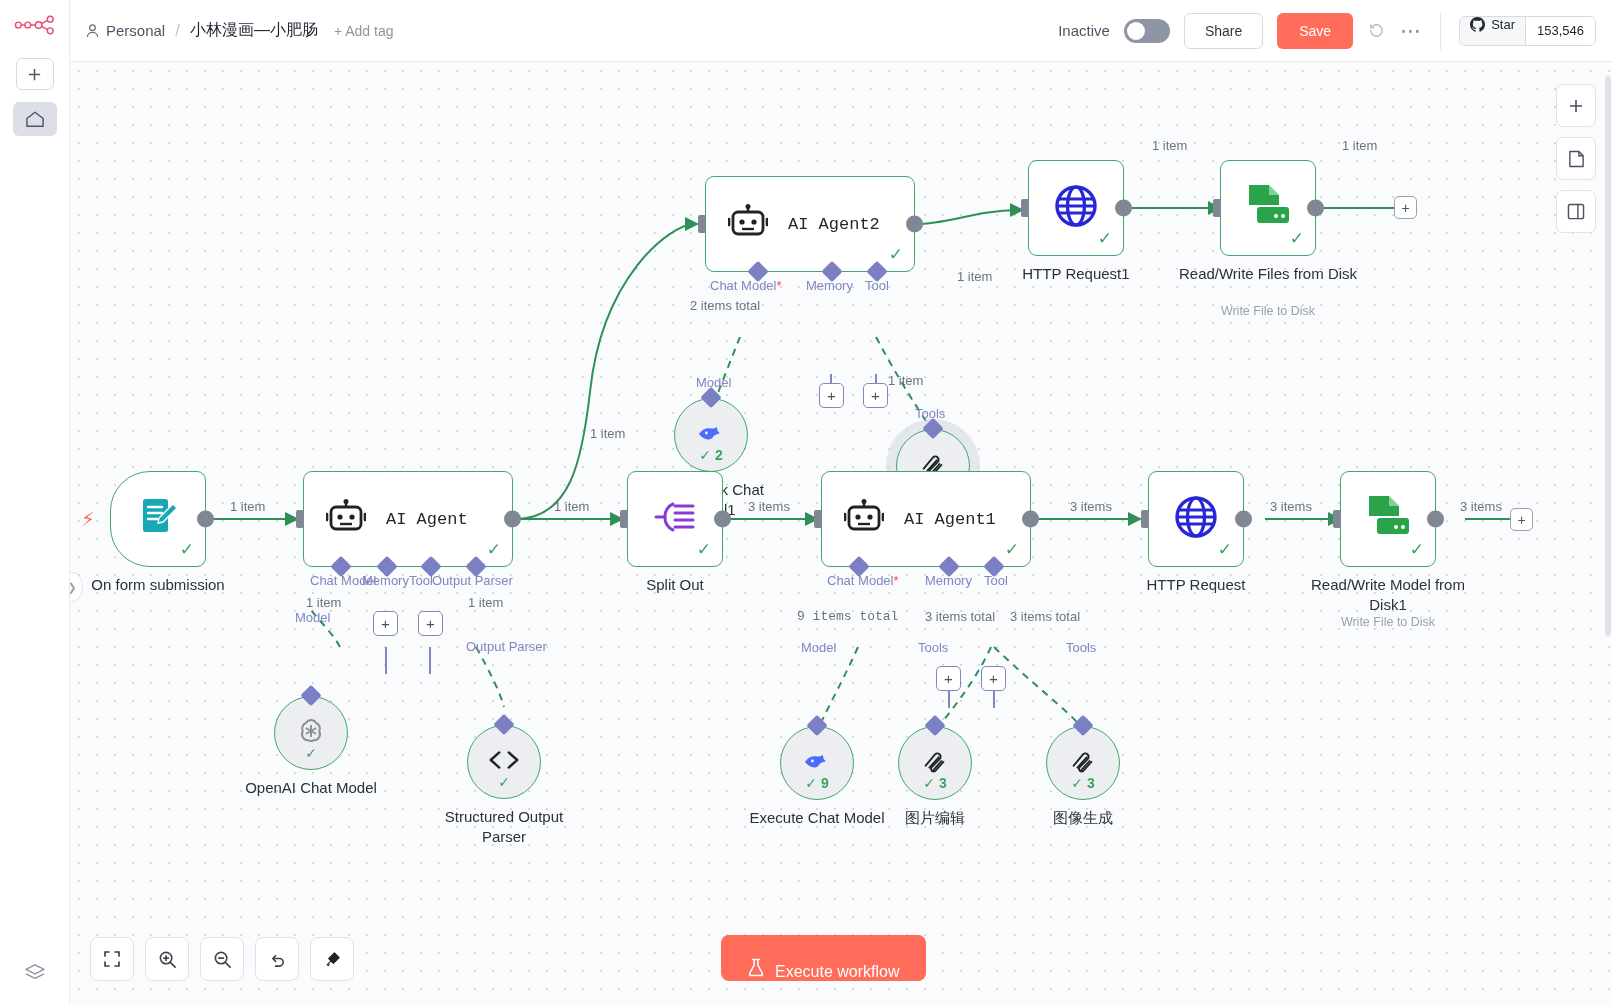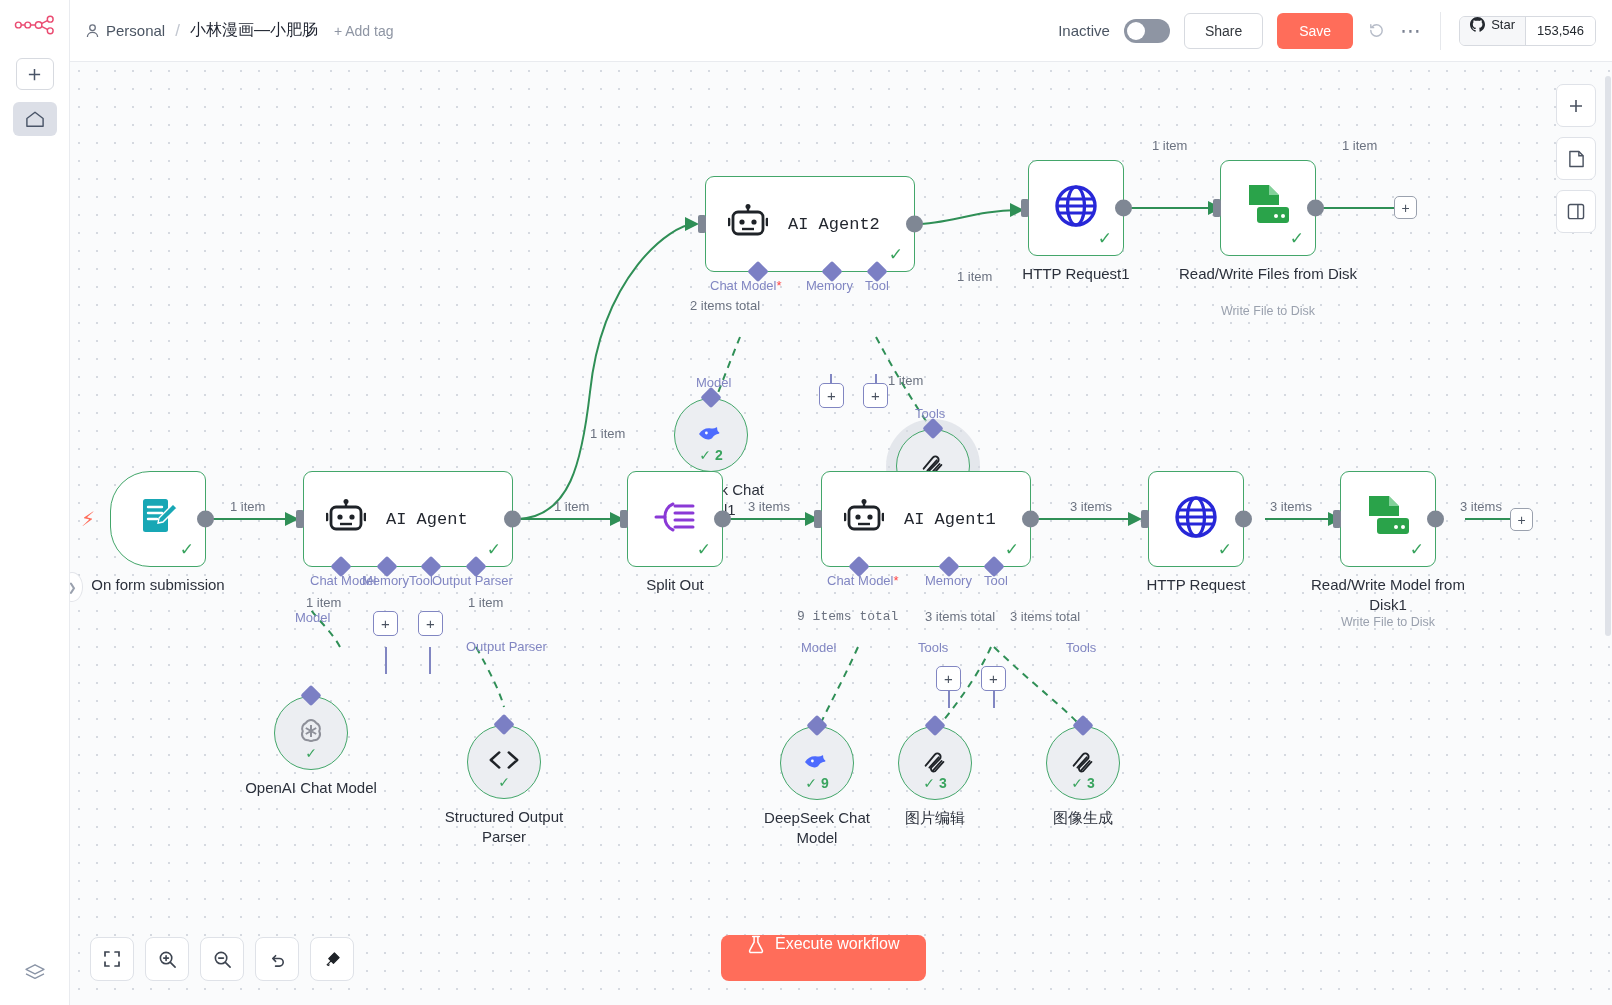--- a/index.html
+++ b/index.html
@@ -122,21 +122,21 @@
   }
   .bt {
     width: 44px; height: 44px; background: #fff; border: 1px solid #dfe2e8;
     border-radius: 8px; display: flex; align-items: center; justify-content: center;
     color: #3d4450; cursor: pointer;
   }
   .exec-btn {
     position: absolute; left: 651px; bottom: 24px; z-index: 12;
     height: 46px; padding: 0 26px; border: none; border-radius: 8px;
     background: #ff6d5a; color: #fff; font-size: 16px; cursor: pointer;
-    display: flex; align-items: flex-start; gap: 10px; font-family: inherit;
+    display: flex; align-items: flex-end; gap: 10px; font-family: inherit;
   }
 
   
   .wire-layer { position: absolute; inset: 0; pointer-events: none; }
 
   .node { position: absolute; z-index: 6; }
   .node-box {
     width: 96px; height: 96px; background: #fff; border: 1.6px solid #43a66a;
     border-radius: 9px; position: relative;
     display: flex; align-items: center; justify-content: center;
@@ -587,21 +587,21 @@
       <div class="sub-circle">
         <span class="diamond"></span>
         <span>
           <svg width="30" height="24" viewBox="0 0 32 26">
             <path d="M3 14c3-5 8-7 13-6 2 .4 4 .2 5.5-1 .6-.5 1.3-.2 1.2.6-.2 2 .5 3.6 2 4.6.7.5.5 1.4-.4 1.5-3 .3-5 1.8-6.4 4-1 1.7-3 2.6-5 2.3-4-.6-7.5-2.6-9.9-6z" fill="#4d6bfe"></path>
             <circle cx="11" cy="13" r="1.5" fill="#fff"></circle>
           </svg>
         </span>
         <span class="sub-check">✓ <span>9</span></span>
       </div>
-      <div class="sub-title">DeepSeek Chat Model</div>
+      <div class="sub-title">Execute Chat Model</div>
     </div>
 
     <div class="subnode" style="left:828px; top:664px;">
       <div class="sub-circle">
         <span class="diamond"></span>
         <span>
           <svg width="28" height="28" viewBox="0 0 30 30">
             <g fill="none" stroke="#1f2328" stroke-width="2" stroke-linecap="round">
               <path d="M5 20 L15 8 a3.5 3.5 0 015 5 L11 22 a3 3 0 004 4 L24 16"></path>
               <path d="M9 22 L19 11"></path>

